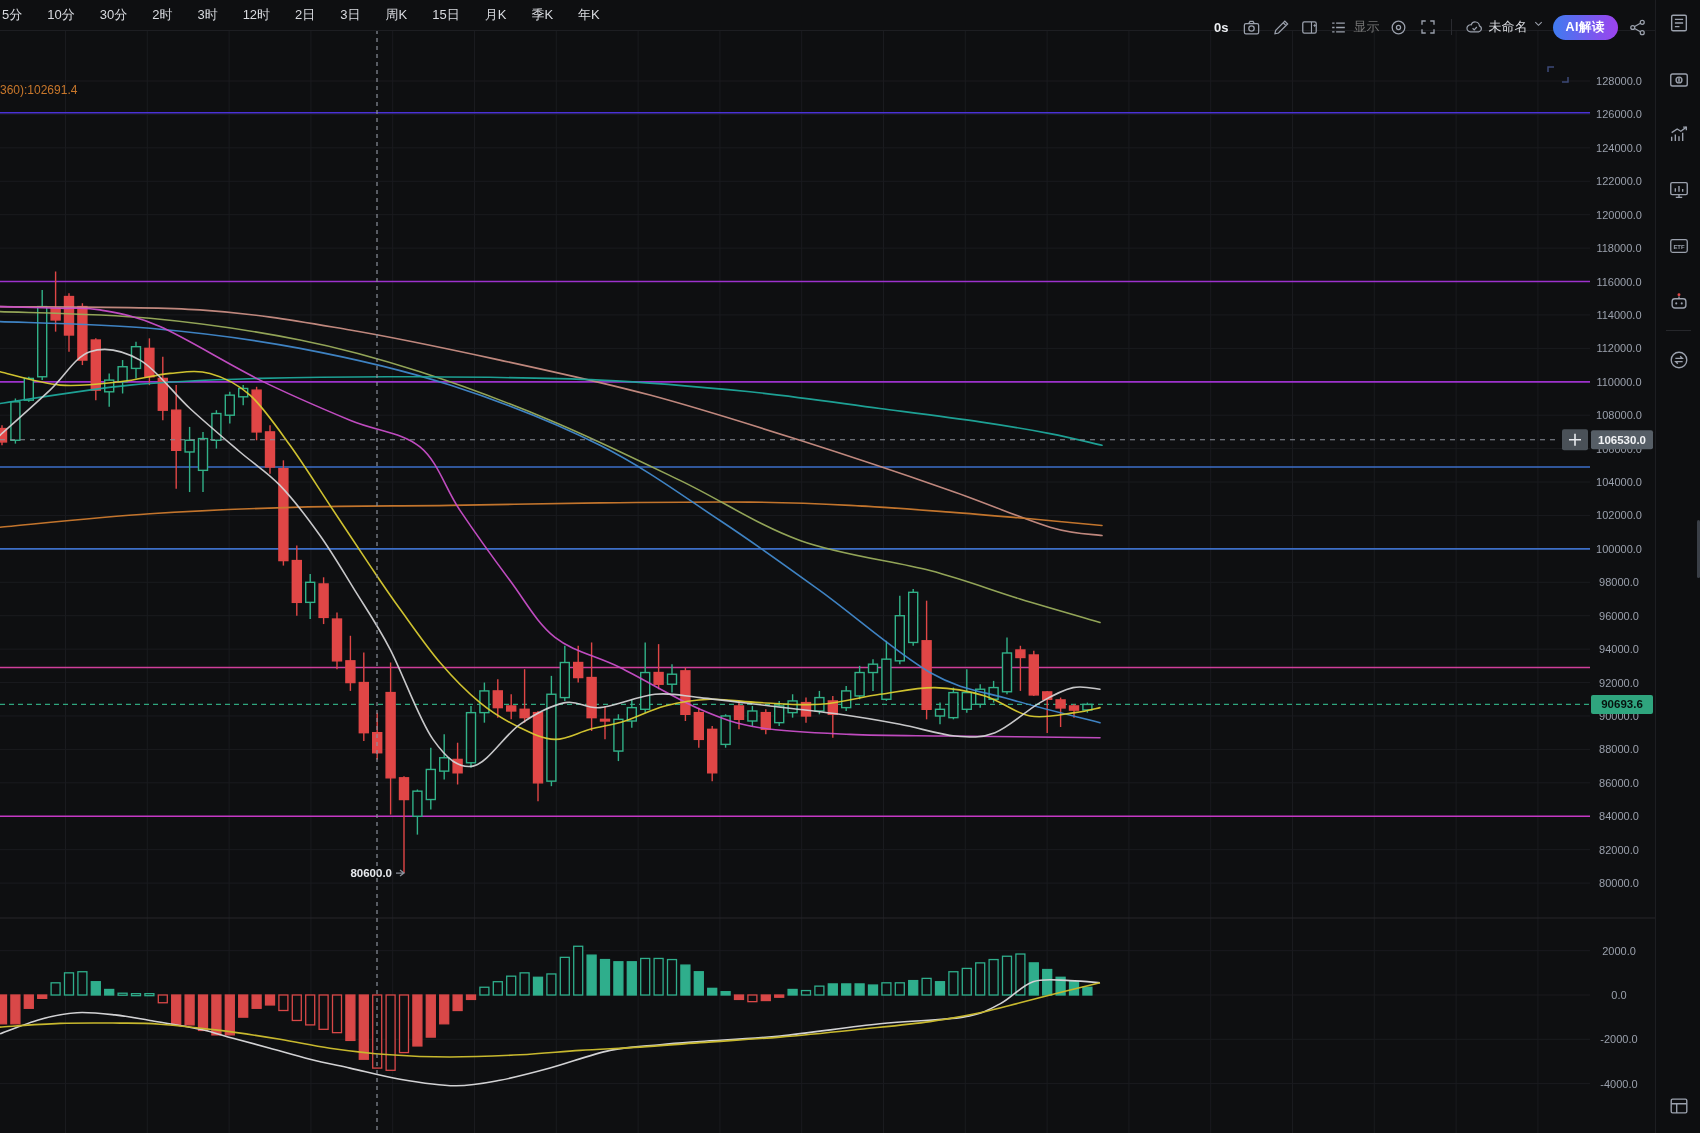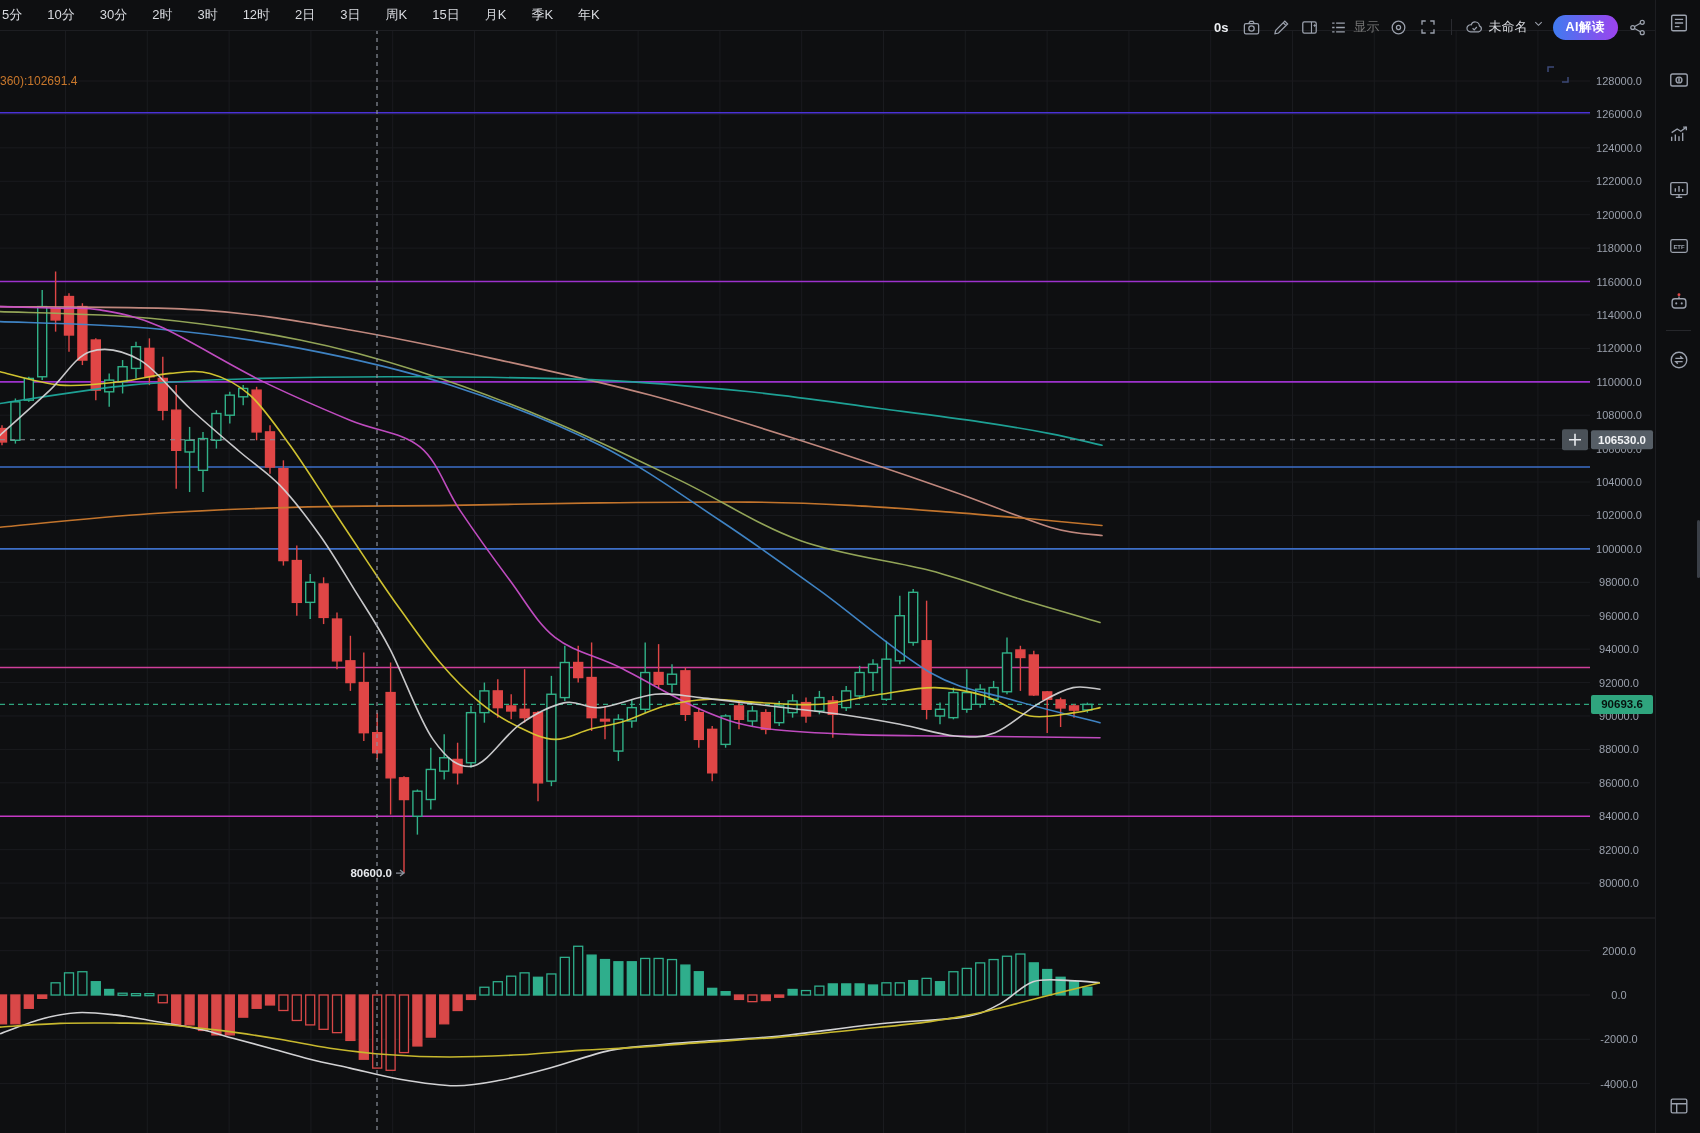--- a/index.html
+++ b/index.html
@@ -20,21 +20,21 @@
   .ai-btn{background:linear-gradient(90deg,#3f7bf0,#9d43ee);color:#fff;font-size:12.5px;
           padding:4px 13px;border-radius:13px;cursor:pointer;font-weight:bold;letter-spacing:.5px;}
   
   .sidebar{position:absolute;left:1655px;top:0;width:45px;height:1133px;background:#0d0e10;
            border-left:1px solid #1d1e22;z-index:6;}
   .sb-icon{position:absolute;left:12px;width:22px;height:22px;cursor:pointer;}
   .sb-div{position:absolute;left:10px;width:25px;height:1px;background:#26272b;}
   .sb-thumb{position:absolute;right:1px;top:520px;width:3px;height:58px;background:#3a3f47;border-radius:2px;}
   
   .chart-wrap{position:absolute;left:0;top:30px;width:1655px;height:1103px;}
-  .legend-ma{position:absolute;left:0px;top:44px;font-size:12px;color:#c8772b;z-index:3;}
+  .legend-ma{position:absolute;left:0px;top:53px;font-size:12px;color:#c8772b;z-index:3;}
   svg text{font-family:"Liberation Sans","DejaVu Sans",sans-serif;}
 </style>
 </head>
 <body>
 
 <div class="toolbar">
   <div class="timeframes">
       <span class="tf">5分</span>
       <span class="tf">10分</span>
       <span class="tf">30分</span>

